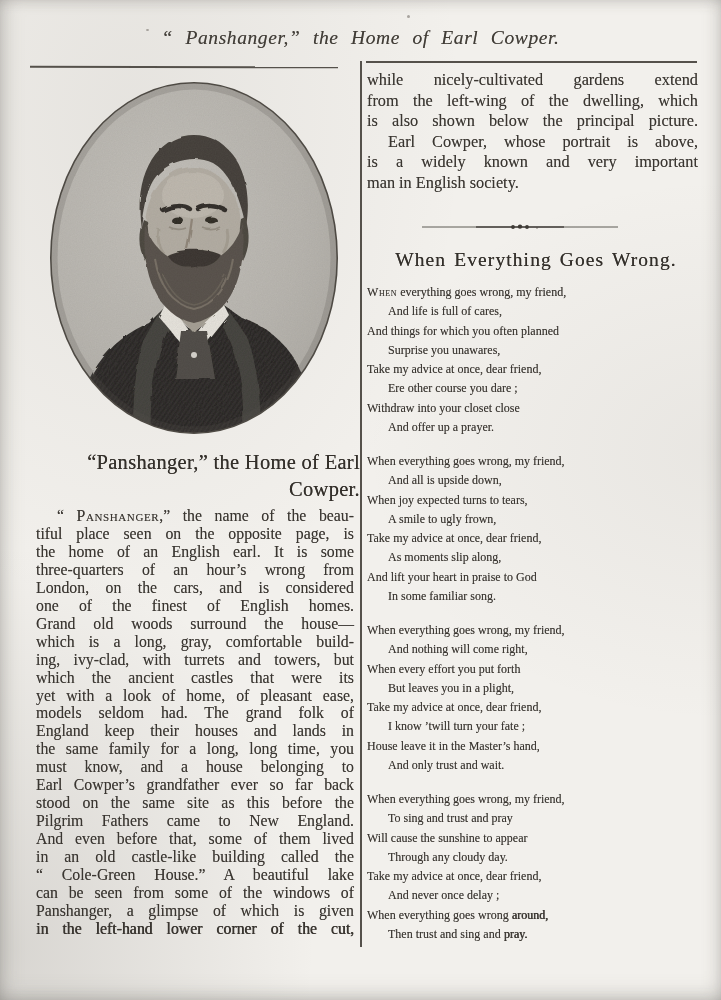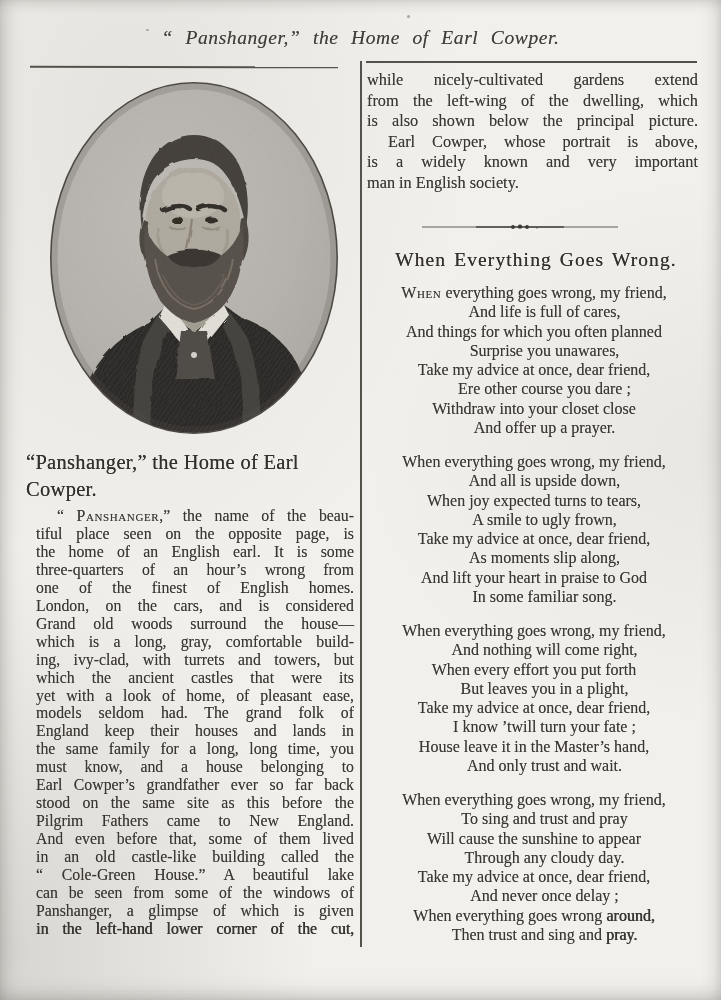--- a/index.html
+++ b/index.html
@@ -28,34 +28,34 @@
   }
   .rule{position:absolute;background:#55514b;}
   .rule-left{left:30px;top:66px;width:308px;height:1.6px;transform:rotate(.12deg);}
   .rule-right{left:366px;top:61px;width:331px;height:1.6px;}
   .rule-vert{left:360px;top:61px;width:1.6px;height:886px;}
 
   .portrait-wrap{position:absolute;left:47px;top:79px;width:294px;height:358px;}
 
   .article-title{
     position:absolute;left:26px;top:449px;width:334px;margin:0;
-    text-align:left;font-weight:normal;font-size:20.5px;line-height:27px;
+    text-align:right;font-weight:normal;font-size:20.5px;line-height:27px;
     color:#332f2a;letter-spacing:.3px;text-shadow:0 0 .45px rgba(51,47,42,.8);
   }
   .poem-title{
     position:absolute;left:364px;top:245px;width:336px;margin:4px;
     text-align:center;font-weight:normal;font-size:19.5px;
     color:#332f2a;letter-spacing:1.1px;word-spacing:2px;
     text-shadow:0 0 .45px rgba(51,47,42,.8);
   }
 
   .body-lines{position:absolute;text-shadow:0 0 .3px rgba(58,54,49,.5);}
   #left-paragraph{left:36px;top:507px;width:318px;font-size:15.8px;line-height:17.95px;}
   #right-intro{left:367px;top:70px;width:331px;font-size:16.3px;line-height:20.6px;}
-  #poem{left:367px;top:283px;width:334px;font-size:16px;line-height:19.25px;text-align:center;}
+  #poem{left:367px;top:283px;width:334px;font-size:12px;line-height:19.25px;}
 
   .tline{white-space:normal;}
   .tline.just{text-align:justify;text-align-last:justify;}
   .tline.ind{padding-left:21px;}
   .tline.heavy, span.bold{text-shadow:.5px 0 0 currentColor;}
   span.smallcaps{font-variant:small-caps;letter-spacing:.6px;}
   .stanza{margin:0 0 15px 0;}
 
   .ornament{position:absolute;left:420px;top:219px;width:200px;height:12px;}
 </style>
@@ -149,22 +149,22 @@
   <h2 class="article-title">
     <span>“Panshanger,” the Home of Earl</span><br>
     <span>Cowper.</span>
   </h2>
 
   <div class="body-lines" id="left-paragraph">
       <div class="tline just ind"><span>“ </span><span class="smallcaps">Panshanger</span><span>,” the name of the beau-</span></div>
       <div class="tline just"><span>tiful place seen on the opposite page, is</span></div>
       <div class="tline just"><span>the home of an English earl. It is some</span></div>
       <div class="tline just"><span>three-quarters of an hour’s wrong from</span></div>
+      <div class="tline just"><span>London, on the cars, and is considered</span></div>
       <div class="tline just"><span>one of the finest of English homes.</span></div>
-      <div class="tline just"><span>London, on the cars, and is considered</span></div>
       <div class="tline just"><span>Grand old woods surround the house—</span></div>
       <div class="tline just"><span>which is a long, gray, comfortable build-</span></div>
       <div class="tline just"><span>ing, ivy-clad, with turrets and towers, but</span></div>
       <div class="tline just"><span>which the ancient castles that were its</span></div>
       <div class="tline just"><span>yet with a look of home, of pleasant ease,</span></div>
       <div class="tline just"><span>models seldom had. The grand folk of</span></div>
       <div class="tline just"><span>England keep their houses and lands in</span></div>
       <div class="tline just"><span>the same family for a long, long time, you</span></div>
       <div class="tline just"><span>must know, and a house belonging to</span></div>
       <div class="tline just"><span>Earl Cowper’s grandfather ever so far back</span></div>

